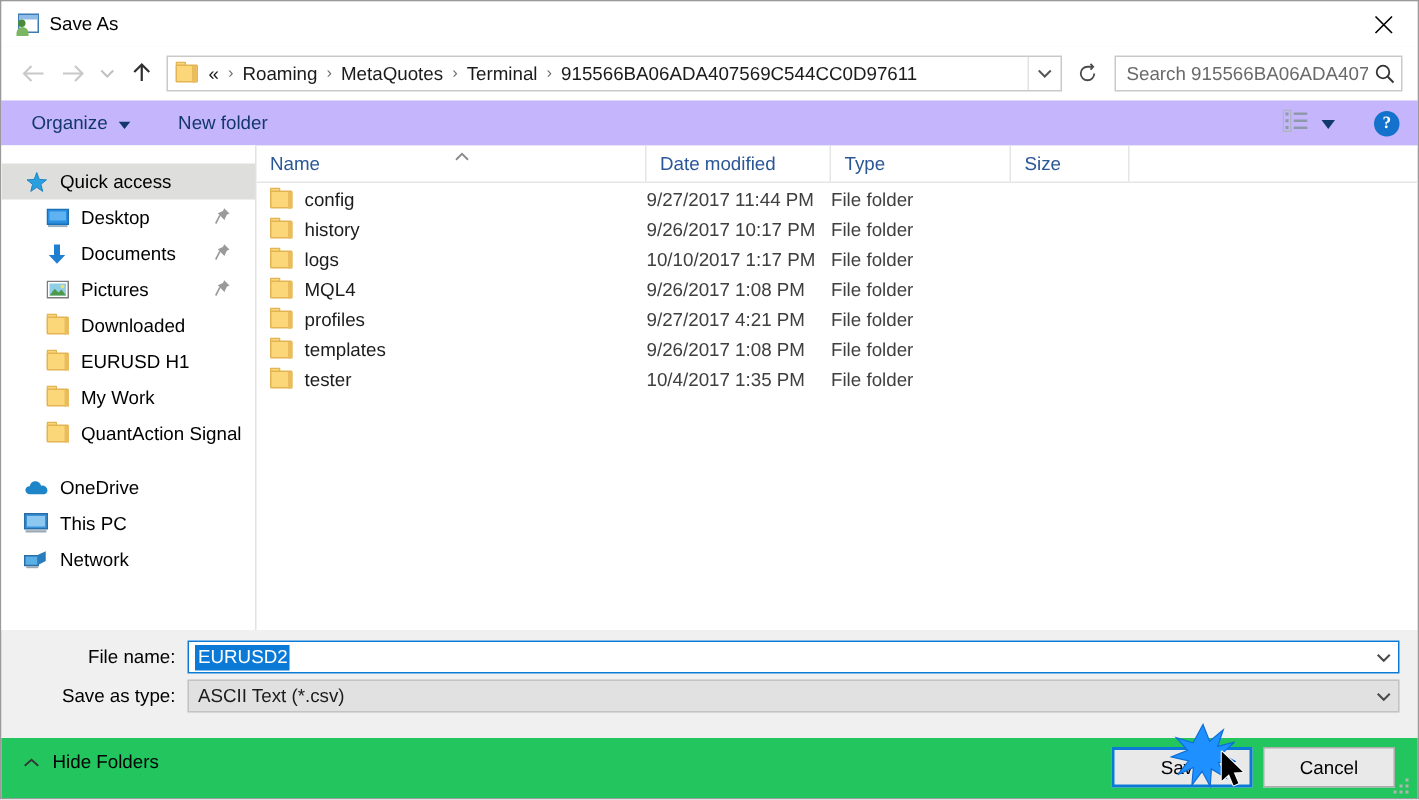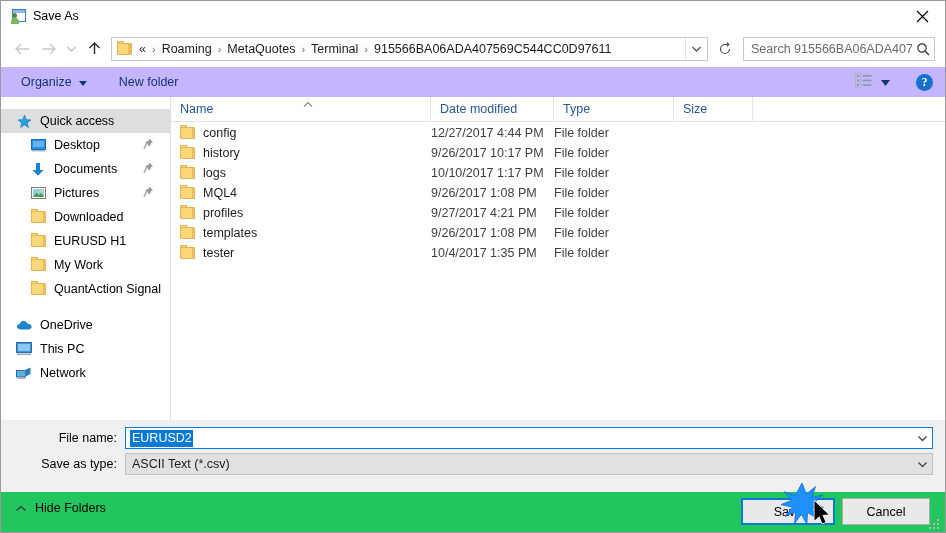--- a/index.html
+++ b/index.html
@@ -576,21 +576,21 @@
       <div id="rows">
         <div class="row">
           <div class="cell-name">
             <span class="folder">
                 <span class="f-tab"></span>
                 <span class="f-back"></span>
                 <span class="f-edge"></span>
               </span>
             <span>config</span>
           </div>
-          <div class="cell-date">12/27/2017 4:44 PM</div>
+          <div class="cell-date">9/27/2017 11:44 PM</div>
           <div class="cell-type">File folder</div>
           <div class="cell-size"></div>
         </div>
         <div class="row">
           <div class="cell-name">
             <span class="folder">
                 <span class="f-tab"></span>
                 <span class="f-back"></span>
                 <span class="f-edge"></span>
               </span>

